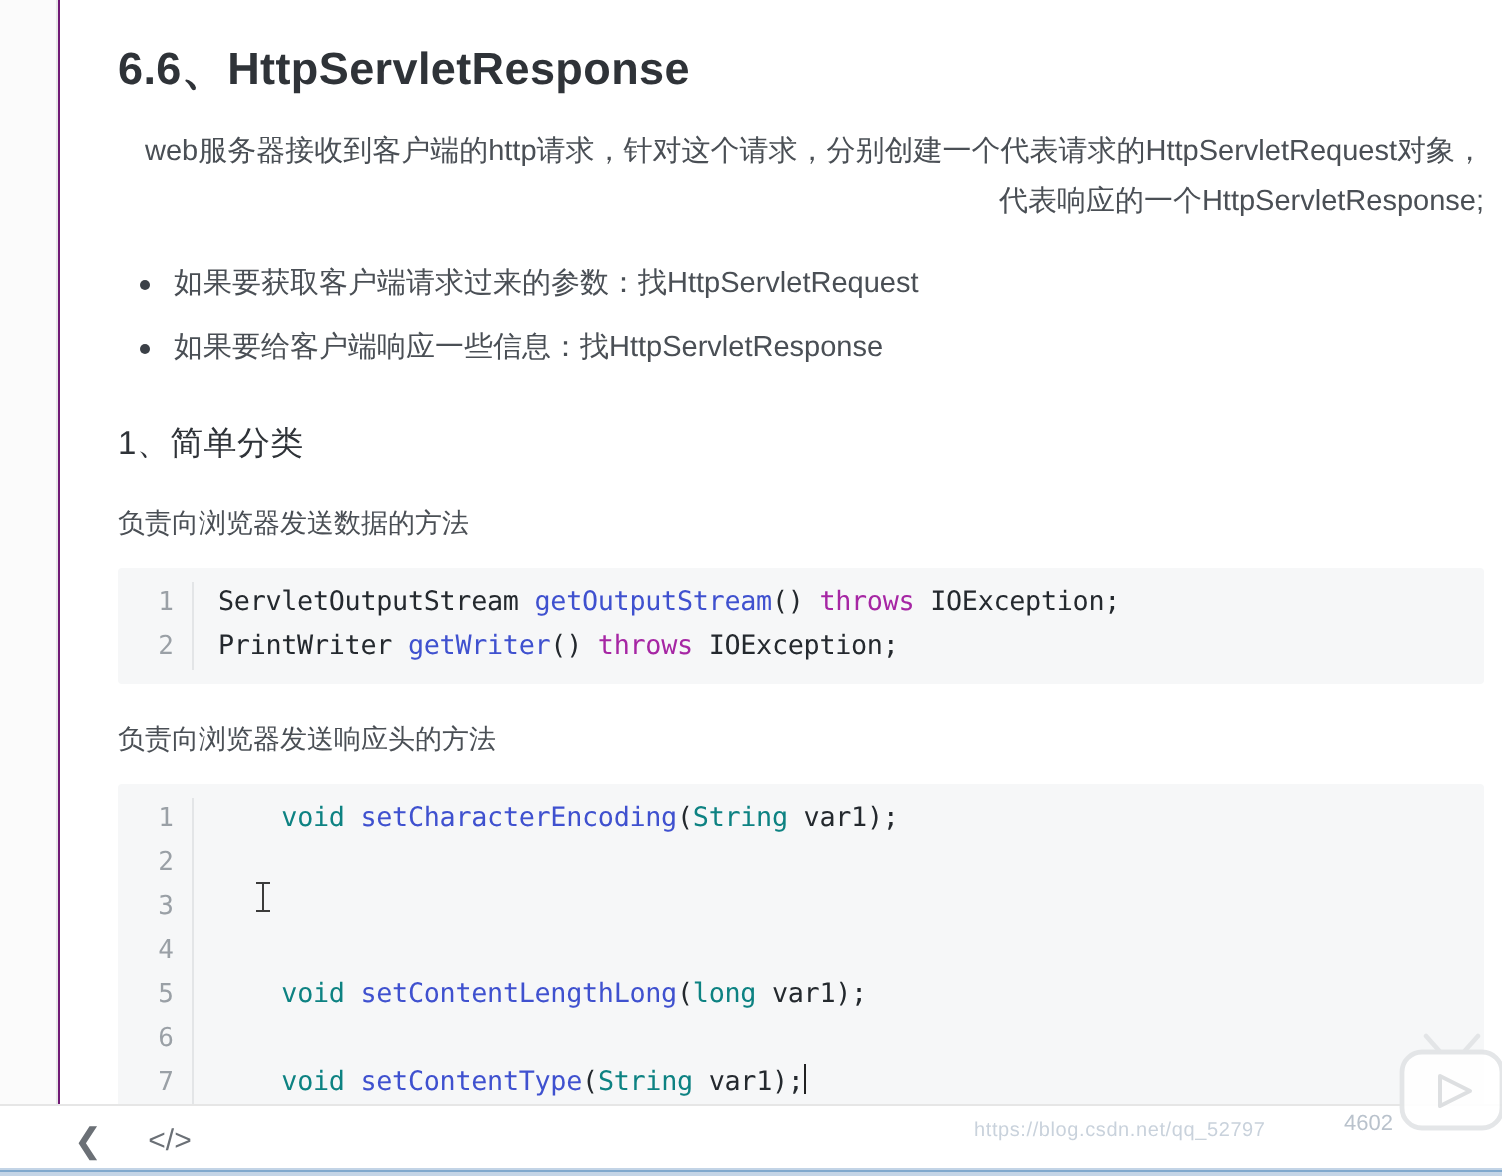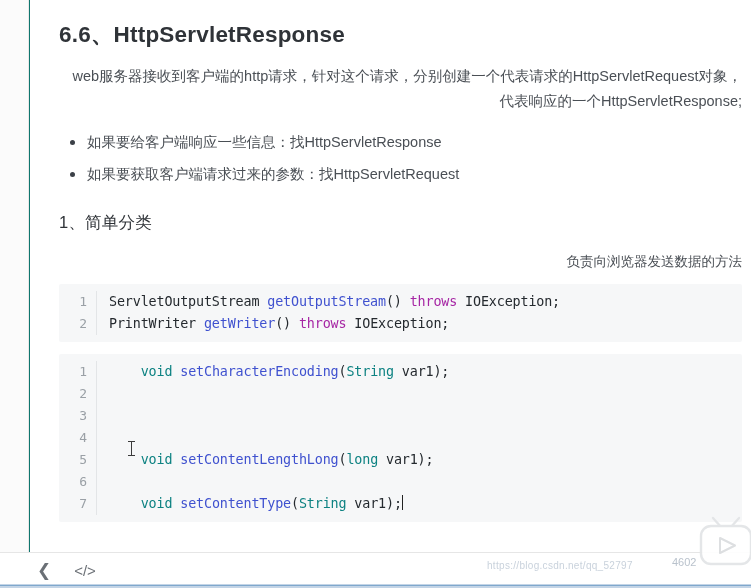--- a/index.html
+++ b/index.html
@@ -16,21 +16,21 @@
     position: relative;
     -webkit-font-smoothing: antialiased;
   }
 
   
   #page-root {
     position: absolute;
     left: 0; top: 0;
     width: 751px;
     height: 588px;
-    background: #0f766e;
+    background: #701a75;
   }
 
   
   #left-gutter {
     position: absolute;
     left: 0; top: 0;
     width: 29px;
     height: 563px;
     background: #fbfbfb;
     border-right: 1px solid #e8e8e8;
@@ -79,21 +79,20 @@
     line-height: 25px;
     margin: 14px 0 0 0;
     text-align: right;
     word-break: break-word;
   }
   .caption {
     font-size: 13.5px;
     color: #4a4f55;
     line-height: 21px;
     margin: 17px 0 0 0;
-    text-align: right;
   }
 
   
   ul.bullets {
     list-style: none;
     margin: 12px 0 0 0;
     padding: 0 0 0 8px;
   }
   ul.bullets li {
     position: relative;
@@ -279,35 +278,36 @@
   <div id="left-gutter"></div>
 
   <div id="article">
     <div class="inner">
 
       <h1 class="h-main">6.6、HttpServletResponse</h1>
 
       <p class="para">web服务器接收到客户端的http请求，针对这个请求，分别创建一个代表请求的HttpServletRequest对象，代表响应的一个HttpServletResponse;</p>
 
       <ul class="bullets">
+        <li>如果要获取客户端请求过来的参数：找HttpServletRequest</li>
         <li>如果要给客户端响应一些信息：找HttpServletResponse</li>
-        <li>如果要获取客户端请求过来的参数：找HttpServletRequest</li>
       </ul>
 
       <h2 class="h-sub">1、简单分类</h2>
 
       <p class="caption">负责向浏览器发送数据的方法</p>
 
       <div class="codeblock" id="codeblock-1">
         <div class="rows">
             <div class="code-row"><span class="gutter-num">1</span><span class="code-text"><span class="tok-plain">ServletOutputStream </span><span class="tok-fn">getOutputStream</span><span class="tok-punc">() </span><span class="tok-kw">throws</span><span class="tok-plain"> IOException;</span></span></div>
             <div class="code-row"><span class="gutter-num">2</span><span class="code-text"><span class="tok-plain">PrintWriter </span><span class="tok-fn">getWriter</span><span class="tok-punc">() </span><span class="tok-kw">throws</span><span class="tok-plain"> IOException;</span></span></div>
           </div>
       </div>
 
+      <p class="caption">负责向浏览器发送响应头的方法</p>
 
       <div class="codeblock" id="codeblock-2">
         <div class="rows">
             <div class="code-row"><span class="gutter-num">1</span><span class="code-text"><span class="tok-plain">    </span><span class="tok-type">void</span><span class="tok-plain"> </span><span class="tok-fn">setCharacterEncoding</span><span class="tok-punc">(</span><span class="tok-type">String</span><span class="tok-plain"> var1);</span></span></div>
             <div class="code-row"><span class="gutter-num">2</span><span class="code-text"></span></div>
             <div class="code-row"><span class="gutter-num">3</span></div>
             <div class="code-row"><span class="gutter-num">4</span><span class="code-text"></span></div>
             <div class="code-row"><span class="gutter-num">5</span><span class="code-text"><span class="tok-plain">    </span><span class="tok-type">void</span><span class="tok-plain"> </span><span class="tok-fn">setContentLengthLong</span><span class="tok-punc">(</span><span class="tok-type">long</span><span class="tok-plain"> var1);</span></span></div>
             <div class="code-row"><span class="gutter-num">6</span><span class="code-text"></span></div>
             <div class="code-row"><span class="gutter-num">7</span><span class="code-text"><span class="tok-plain">    </span><span class="tok-type">void</span><span class="tok-plain"> </span><span class="tok-fn">setContentType</span><span class="tok-punc">(</span><span class="tok-type">String</span><span class="tok-plain"> var1);</span><span class="caret"></span></span></div>

